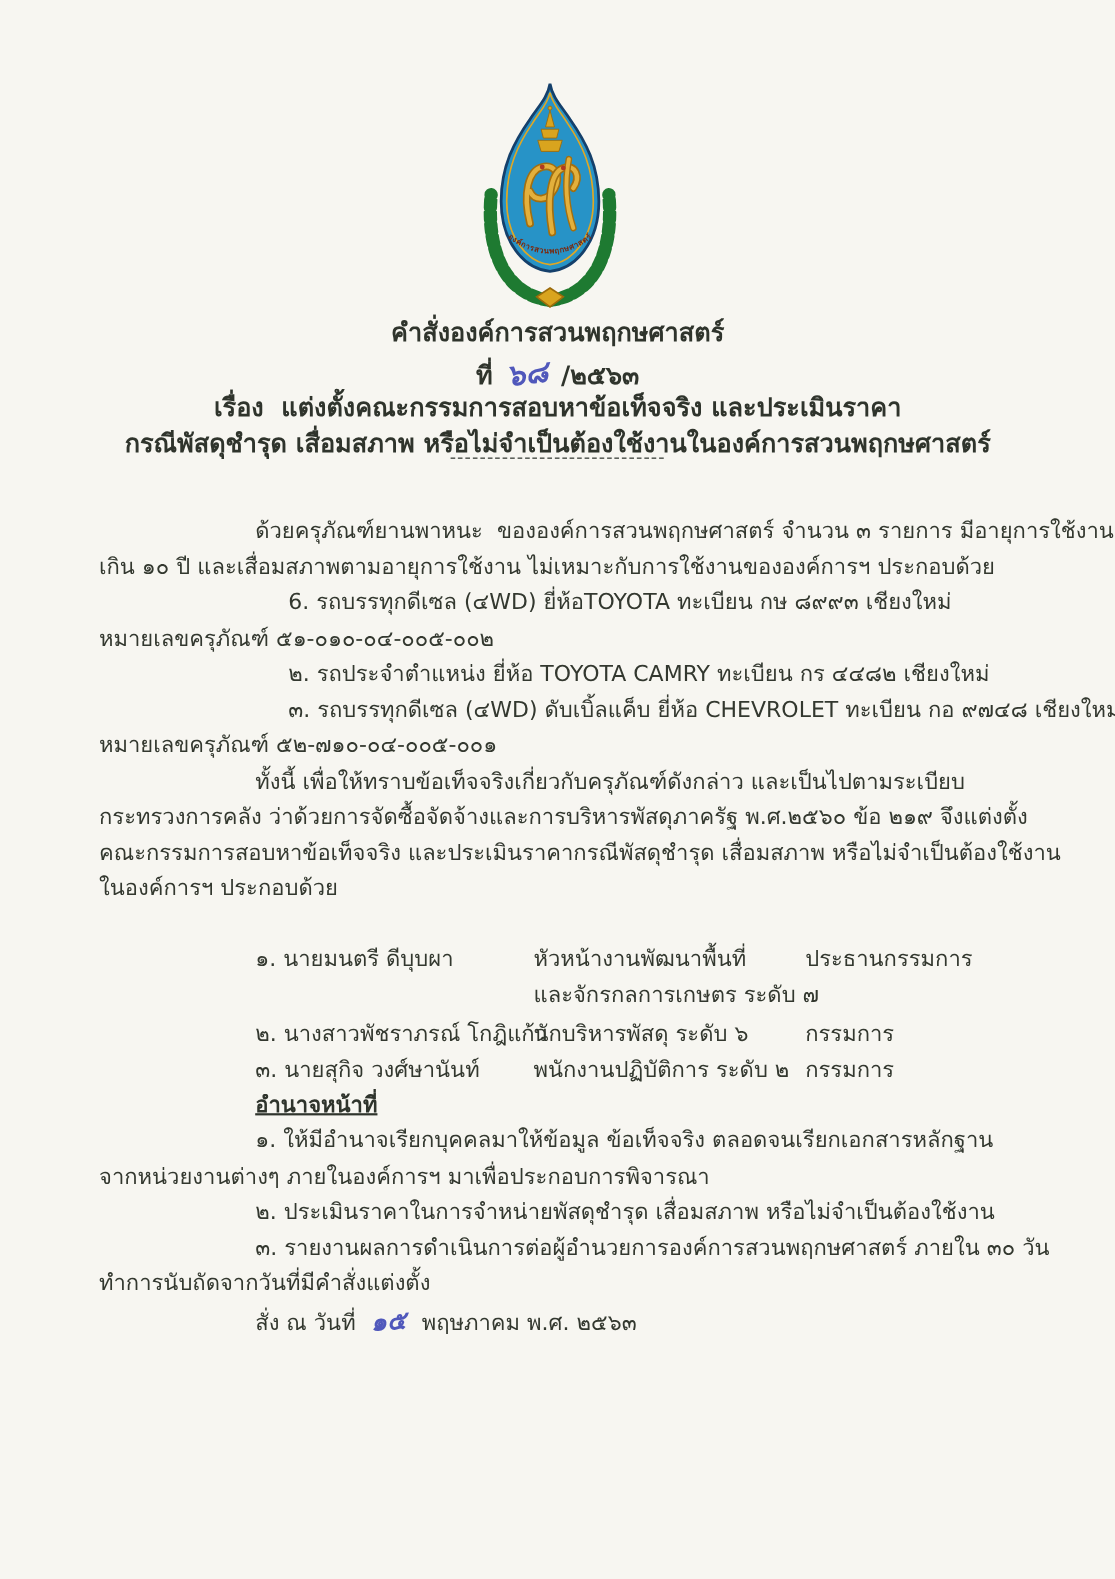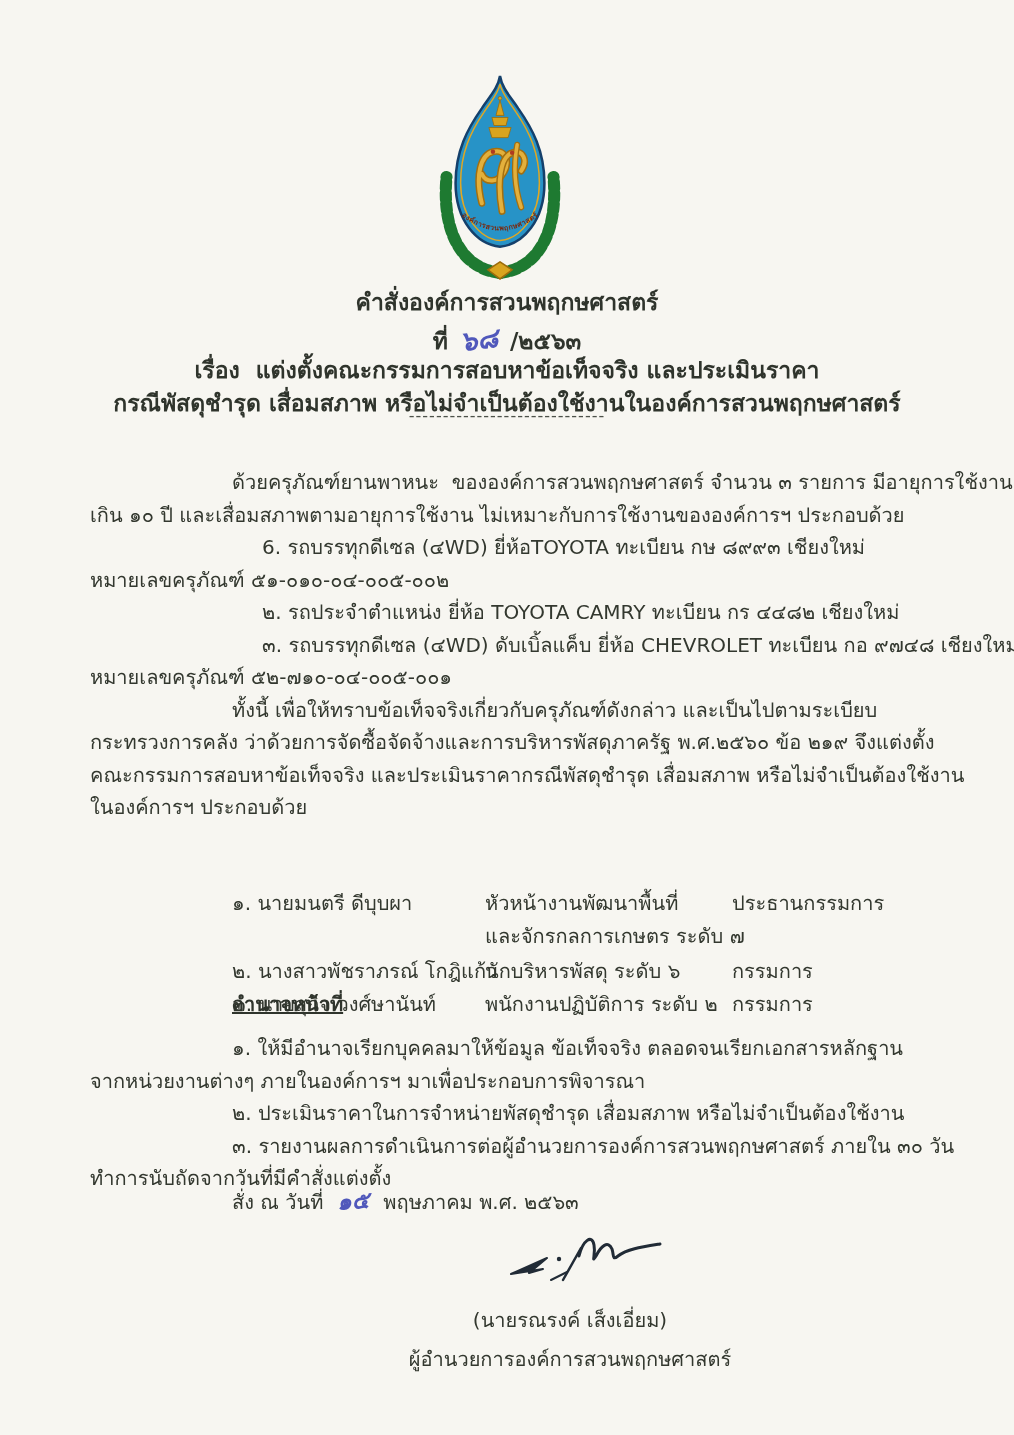--- a/index.html
+++ b/index.html
@@ -34,33 +34,33 @@
     letter-spacing:1px; color:#4c514a; white-space:pre;
   }
   
   .doc-body{position:absolute; left:90px; top:466px; width:860px; font-size:20px;}
   .ln{height:32.5px; line-height:32.5px; white-space:pre;}
   .ind1{padding-left:142px;}
   .ind2{padding-left:172px;}
   
   .committee{position:absolute; left:90px; top:855px; width:860px; font-size:20px;}
   .c-row{position:relative;}
-  .c-row1{height:68px;margin-top:32px;}
+  .c-row1{height:68px;}
   .c-row2,.c-row3{height:33px;}
   .c-cell{position:absolute; line-height:33px; white-space:pre;}
   .c-name{left:142px; top:0;}
   .c-pos{left:395px; top:0;}
   .c-pos2{left:395px; top:33px;}
   .c-role{left:642px; top:0;}
   
   .duties-head{
     position:absolute; left:232px; top:988px; font-size:20px;
     font-weight:bold; text-decoration:underline; white-space:pre; color:#2f342c;
   }
-  .duties{position:absolute; left:90px; top:1020px; width:860px; font-size:20px;margin-top:12px;}
+  .duties{position:absolute; left:90px; top:1020px; width:860px; font-size:20px;}
   
   .order-line{position:absolute; left:232px; top:1183px; font-size:20px; white-space:pre;}
   
   .signature{position:absolute; left:398px; top:1228px; width:344px; text-align:center; font-size:20px;}
   .sig-svg{display:block; margin:0 auto;}
   .sig-name{display:block; margin-top:2px; white-space:pre;}
   .sig-title{display:block; margin-top:7px; white-space:pre;}
 </style>
 </head>
 <body>
@@ -155,28 +155,14 @@
   <div class="duties">
     <div class="ln ind1">๑. ให้มีอำนาจเรียกบุคคลมาให้ข้อมูล ข้อเท็จจริง ตลอดจนเรียกเอกสารหลักฐาน</div>
     <div class="ln">จากหน่วยงานต่างๆ ภายในองค์การฯ มาเพื่อประกอบการพิจารณา</div>
     <div class="ln ind1">๒. ประเมินราคาในการจำหน่ายพัสดุชำรุด เสื่อมสภาพ หรือไม่จำเป็นต้องใช้งาน</div>
     <div class="ln ind1">๓. รายงานผลการดำเนินการต่อผู้อำนวยการองค์การสวนพฤกษศาสตร์ ภายใน ๓๐ วัน</div>
     <div class="ln">ทำการนับถัดจากวันที่มีคำสั่งแต่งตั้ง</div>
   </div>
 
   <div class="order-line"><span>สั่ง ณ วันที่</span><span class="hand hand-mid">๑๕</span><span>พฤษภาคม พ.ศ. ๒๕๖๓</span></div>
 
-  <div class="signature">
-    <svg class="sig-svg" width="230" height="74" viewBox="0 0 230 74" aria-hidden="true">
-      <g stroke="#212b36" fill="none" stroke-linecap="round" stroke-linejoin="round">
-        <polygon points="56,46 92,30 74,45 88,41" fill="#212b36" stroke-width="2"></polygon>
-        <circle cx="104" cy="31" r="2.2" fill="#212b36" stroke="none"></circle>
-        <path d="M108,52 L126,20" stroke-width="2.5"></path>
-        <path d="M124,28 C128,12 137,6 139,17 C141,27 136,36 141,28 C146,18 153,12 157,21
-                 C159,27 157,33 163,28 C172,21 186,19 205,16" stroke-width="3"></path>
-        <path d="M96,52 L112,44" stroke-width="2"></path>
-      </g>
-    </svg>
-    <span class="sig-name">(นายรณรงค์ เส็งเอี่ยม)</span>
-    <span class="sig-title">ผู้อำนวยการองค์การสวนพฤกษศาสตร์</span>
-  </div>
 
 </div>
 
 </body></html>

